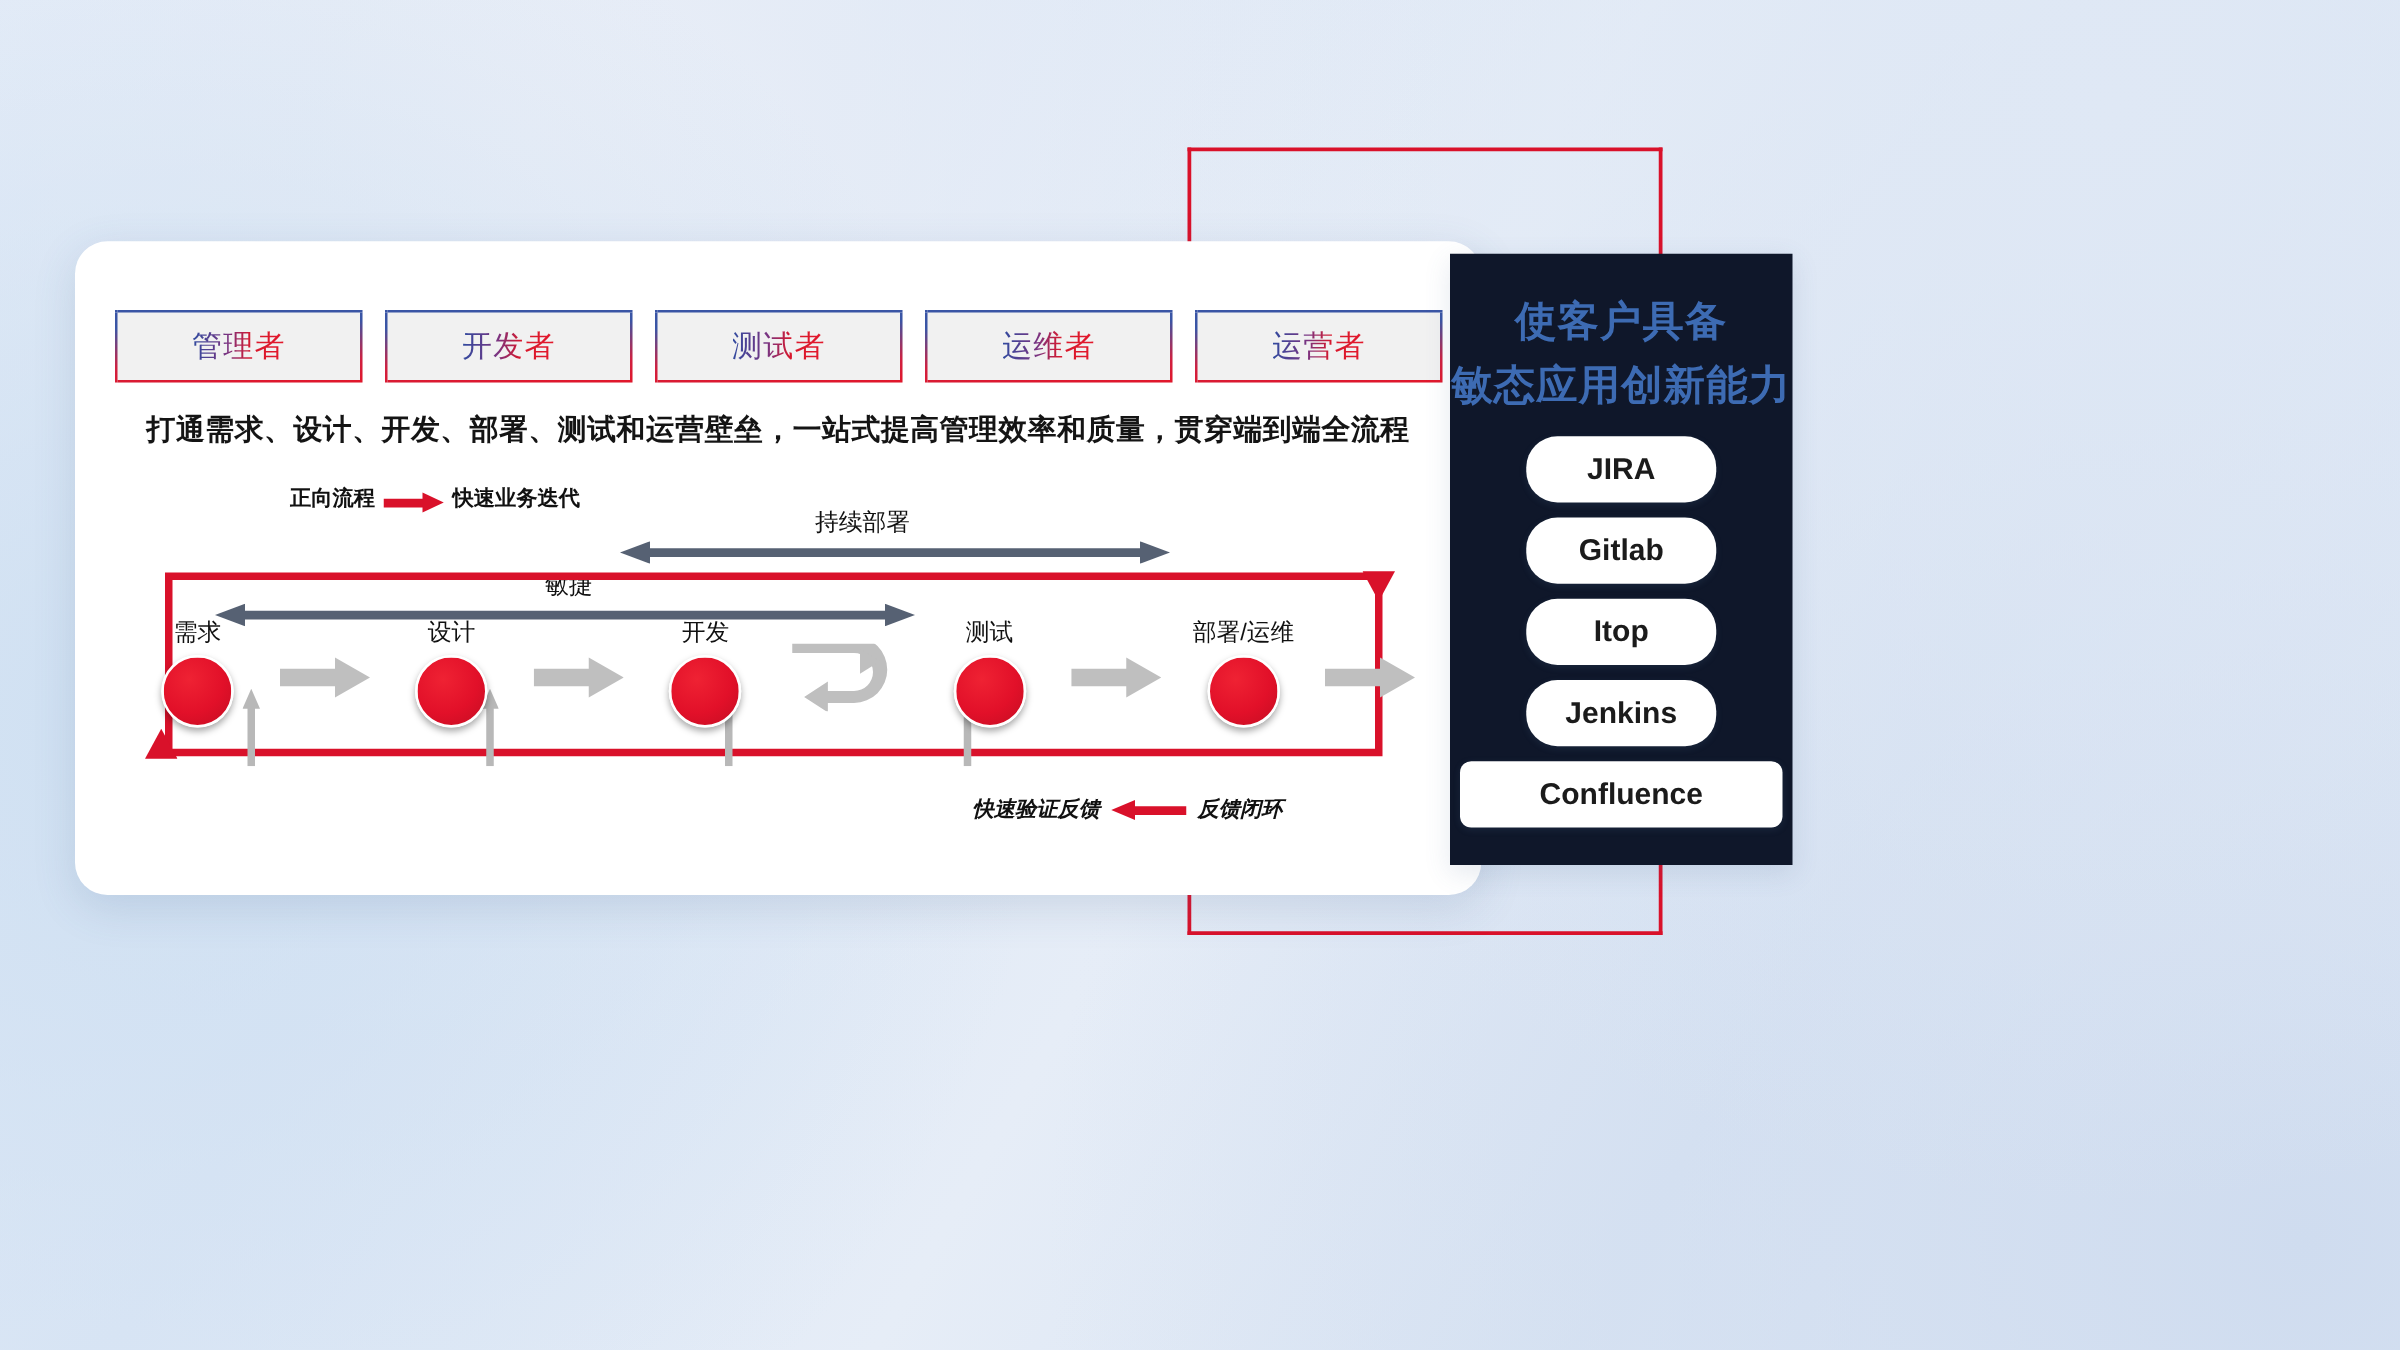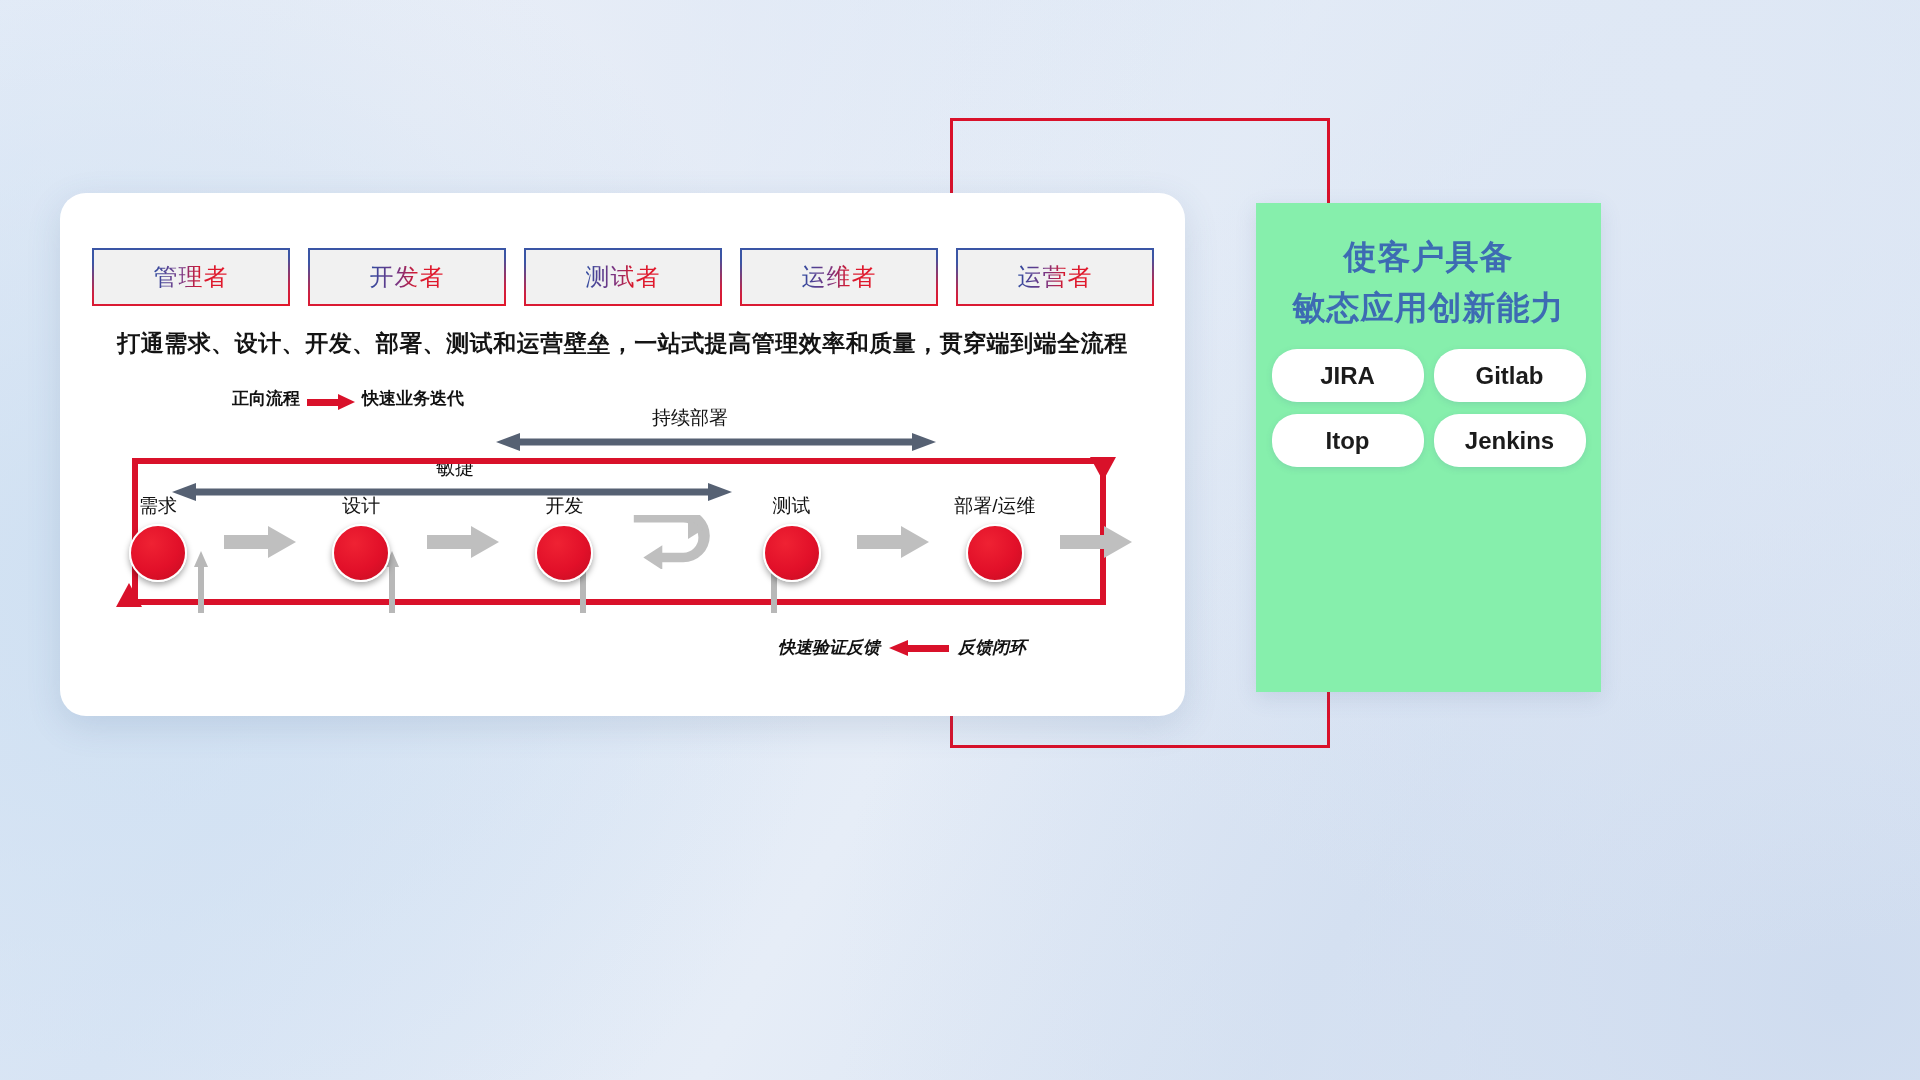--- a/index.html
+++ b/index.html
@@ -164,22 +164,22 @@
   .arrow-red-left::before{
     content:""; position:absolute; right:0; top:5px; width:42px; height:7px; background:#d9112a;
   }
   .arrow-red-left::after{
     content:""; position:absolute; left:0; top:0; width:0; height:0;
     border-right:19px solid #d9112a; border-top:8px solid transparent; border-bottom:8px solid transparent;
   }
 
   
   .right-panel{
-    position:absolute; left:1256px; top:203px; width:345px; height:489px;
-    background:#86efac;
+    position:absolute; left:1160px; top:203px; width:274px; height:489px;
+    background:#0f172a;
     box-shadow:0 6px 20px rgba(70,100,140,0.14);
   }
   .rp-title{
     padding-top:28px;
     text-align:center;
     color:#3d6bb3;
     font-size:33px;
     font-weight:bold;
     line-height:1.55;
     letter-spacing:1px;
@@ -342,16 +342,17 @@
   <div class="right-panel">
     <div class="rp-title">
       <div>使客户具备</div>
       <div>敏态应用创新能力</div>
     </div>
     <div class="tags">
       <div class="tag half">JIRA</div>
       <div class="tag half">Gitlab</div>
       <div class="tag half">Itop</div>
       <div class="tag half">Jenkins</div>
+      <div class="tag full">Confluence</div>
     </div>
   </div>
 
 </div>
 
 </body></html>

